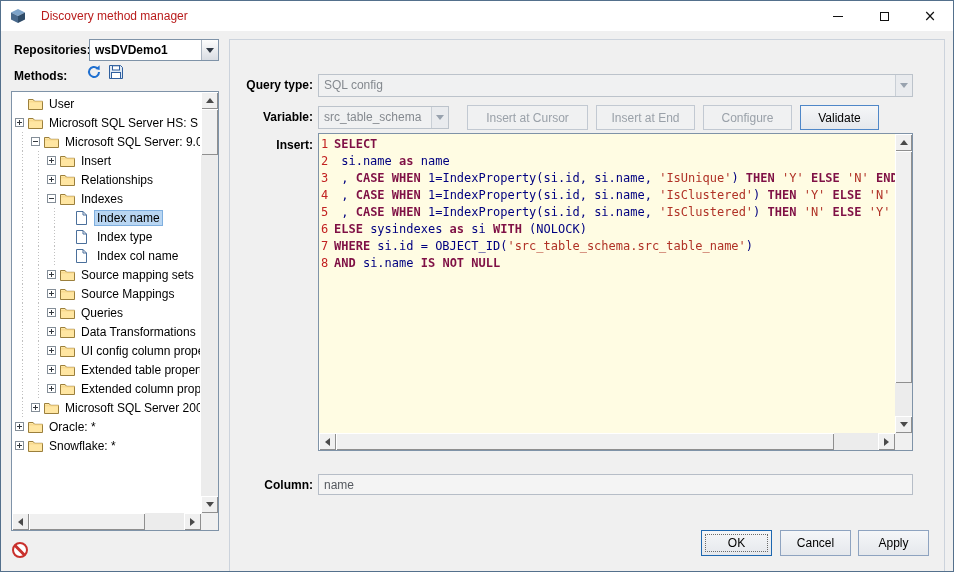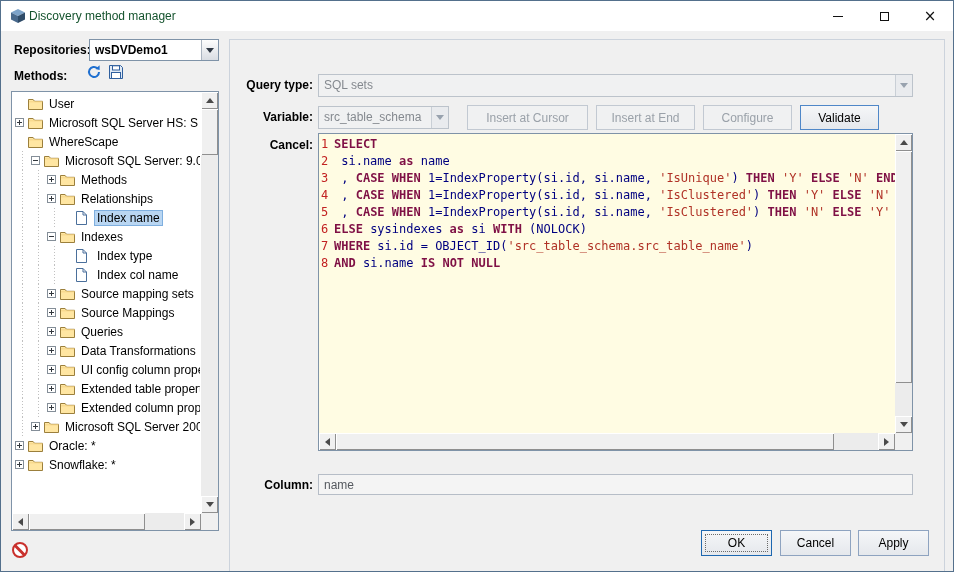--- a/index.html
+++ b/index.html
@@ -2,21 +2,21 @@
 <html style="--accent: #0078d7; --editor-bg: #fffce3; --keyword: #7f1045; --string: #b03226; --plain: #000080; --line-number: #c22222; --selection-bg: #b9d6f2;"><head>
 <meta charset="utf-8">
 <style>
   *{box-sizing:border-box;margin:0;padding:0}
   html,body{width:954px;height:572px}
   body{font-family:"Liberation Sans",sans-serif;font-size:12px;background:#fff;color:#000}
   .window{position:relative;width:954px;height:572px;background:#f0f0f0;border:1px solid #54708c;overflow:hidden}
 
   
   .titlebar{position:absolute;left:0;top:0;right:0;height:30px;background:#fff;display:flex;align-items:center;padding-left:9px}
-  .apptitle{margin-left:3px;font-size:12px;color:#14532d;white-space:nowrap}
+  .apptitle{margin-left:15px;font-size:12px;color:#b91c1c;white-space:nowrap}
   .caption{position:absolute;right:0;top:0;height:30px;display:flex}
   .capbtn{width:46px;height:30px;display:flex;align-items:center;justify-content:center;color:#111}
   .glyph-min{display:block;width:10px;height:1px;background:#111}
   .glyph-max{display:block;width:9px;height:9px;border:1px solid #111}
   .glyph-close{font-size:15px;line-height:1;font-family:"DejaVu Sans",sans-serif}
 
   .flabel{position:absolute;font-weight:bold;white-space:nowrap}
 
   
   .combo{position:absolute;display:flex;background:#fff;border:1px solid #7f93a8;overflow:hidden}
@@ -149,92 +149,82 @@
           <span class="exp plus"></span>
           <span class="ticon">
             <svg width="15" height="12" viewBox="0 0 15 12">
               <path d="M0.5 11.5 V1.5 h4.6 l1.5 1.8 h7.9 v8.2 z" fill="#ffe6a2" stroke="#9b7f3c"></path>
               <path d="M1 3.8 h13.4" stroke="#f6d488" fill="none"></path>
             </svg>
           </span>
           <span class="tlabel">Microsoft SQL Server HS: S</span>
         </div>
         <div class="trow">
-          <span class="exp none"></span>
-          <span class="ticon">
-            <svg width="15" height="12" viewBox="0 0 15 12">
-              <path d="M0.5 11.5 V1.5 h4.6 l1.5 1.8 h7.9 v8.2 z" fill="#ffe6a2" stroke="#9b7f3c"></path>
-              <path d="M1 3.8 h13.4" stroke="#f6d488" fill="none"></path>
-            </svg>
-          </span>
-          <span class="tlabel">WhereScape</span>
-        </div>
-        <div class="trow">
           <span class="ind"></span>
           <span class="exp minus"></span>
           <span class="ticon">
             <svg width="15" height="12" viewBox="0 0 15 12">
               <path d="M0.5 11.5 V1.5 h4.6 l1.5 1.8 h7.9 v8.2 z" fill="#ffe6a2" stroke="#9b7f3c"></path>
               <path d="M1 3.8 h13.4" stroke="#f6d488" fill="none"></path>
             </svg>
           </span>
           <span class="tlabel">Microsoft SQL Server: 9.0 -</span>
         </div>
         <div class="trow">
           <span class="ind"></span>
           <span class="ind"></span>
           <span class="exp plus"></span>
           <span class="ticon">
             <svg width="15" height="12" viewBox="0 0 15 12">
               <path d="M0.5 11.5 V1.5 h4.6 l1.5 1.8 h7.9 v8.2 z" fill="#ffe6a2" stroke="#9b7f3c"></path>
               <path d="M1 3.8 h13.4" stroke="#f6d488" fill="none"></path>
             </svg>
           </span>
-          <span class="tlabel">Methods</span>
+          <span class="tlabel">Insert</span>
         </div>
         <div class="trow">
           <span class="ind"></span>
           <span class="ind"></span>
           <span class="exp plus"></span>
           <span class="ticon">
             <svg width="15" height="12" viewBox="0 0 15 12">
               <path d="M0.5 11.5 V1.5 h4.6 l1.5 1.8 h7.9 v8.2 z" fill="#ffe6a2" stroke="#9b7f3c"></path>
               <path d="M1 3.8 h13.4" stroke="#f6d488" fill="none"></path>
             </svg>
           </span>
           <span class="tlabel">Relationships</span>
+        </div>
+        <div class="trow">
+          <span class="ind"></span>
+          <span class="ind"></span>
+          <span class="exp minus"></span>
+          <span class="ticon">
+            <svg width="15" height="12" viewBox="0 0 15 12">
+              <path d="M0.5 11.5 V1.5 h4.6 l1.5 1.8 h7.9 v8.2 z" fill="#ffe6a2" stroke="#9b7f3c"></path>
+              <path d="M1 3.8 h13.4" stroke="#f6d488" fill="none"></path>
+            </svg>
+          </span>
+          <span class="tlabel">Indexes</span>
         </div>
         <div class="trow sel">
           <span class="ind"></span>
           <span class="ind"></span>
           <span class="ind"></span>
           <span class="exp none"></span>
           <span class="ticon">
             <svg width="11" height="14" viewBox="0 0 11 14">
               <path d="M0.5 0.5 h6.5 l3.5 3.5 v9.5 h-10 z" fill="#ffffff" stroke="#4a6f9b"></path>
               <path d="M7 0.5 v3.5 h3.5" fill="none" stroke="#4a6f9b"></path>
             </svg>
           </span>
           <span class="tlabel">Index name</span>
         </div>
         <div class="trow">
           <span class="ind"></span>
           <span class="ind"></span>
-          <span class="exp minus"></span>
-          <span class="ticon">
-            <svg width="15" height="12" viewBox="0 0 15 12">
-              <path d="M0.5 11.5 V1.5 h4.6 l1.5 1.8 h7.9 v8.2 z" fill="#ffe6a2" stroke="#9b7f3c"></path>
-              <path d="M1 3.8 h13.4" stroke="#f6d488" fill="none"></path>
-            </svg>
-          </span>
-          <span class="tlabel">Indexes</span>
-        </div>
-        <div class="trow">
-          <span class="ind"></span>
-          <span class="ind"></span>
           <span class="ind"></span>
           <span class="exp none"></span>
           <span class="ticon">
             <svg width="11" height="14" viewBox="0 0 11 14">
               <path d="M0.5 0.5 h6.5 l3.5 3.5 v9.5 h-10 z" fill="#ffffff" stroke="#4a6f9b"></path>
               <path d="M7 0.5 v3.5 h3.5" fill="none" stroke="#4a6f9b"></path>
             </svg>
           </span>
           <span class="tlabel">Index type</span>
         </div>
@@ -385,21 +375,21 @@
           <span class="tri-r"></span>
         </div>
     </div>
     <div class="scorner"></div>
   </div>
 
   <div class="rpanel">
 
     <div class="flabel rlabel" style="top:38px">Query type:</div>
     <div class="combo disabled" style="left:88px;top:34px;width:595px;height:23px">
-      <span class="cval">SQL sets</span>
+      <span class="cval">SQL config</span>
       <span class="cbtn">
           <span class="tri-down"></span>
         </span>
     </div>
 
     <div class="flabel rlabel" style="top:70px">Variable:</div>
     <div class="combo disabled" style="left:88px;top:66px;width:131px;height:23px">
       <span class="cval">src_table_schema</span>
       <span class="cbtn">
           <span class="tri-down"></span>
@@ -411,21 +401,21 @@
     <div class="btn disabled" style="left:366px;top:65px;width:99px;height:25px">
         <span>Insert at End</span>
       </div>
     <div class="btn disabled" style="left:473px;top:65px;width:89px;height:25px">
         <span>Configure</span>
       </div>
     <div class="btn validate" style="left:570px;top:65px;width:79px;height:25px">
         <span>Validate</span>
       </div>
 
-    <div class="flabel rlabel" style="top:98px">Cancel:</div>
+    <div class="flabel rlabel" style="top:98px">Insert:</div>
     <div class="editor">
       <div class="codearea">
           <div class="cline"><span class="lnum">1</span><span class="ctext"><span class="tok-k">SELECT</span></span></div>
           <div class="cline"><span class="lnum">2</span><span class="ctext"><span class="tok-p"> si.name </span><span class="tok-k">as</span><span class="tok-p"> name</span></span></div>
           <div class="cline"><span class="lnum">3</span><span class="ctext"><span class="tok-p"> , </span><span class="tok-k">CASE</span><span class="tok-p"> </span><span class="tok-k">WHEN</span><span class="tok-p"> 1=IndexProperty(si.id, si.name, </span><span class="tok-s">'IsUnique'</span><span class="tok-p">) </span><span class="tok-k">THEN</span><span class="tok-p"> </span><span class="tok-s">'Y'</span><span class="tok-p"> </span><span class="tok-k">ELSE</span><span class="tok-p"> </span><span class="tok-s">'N'</span><span class="tok-p"> </span><span class="tok-k">END</span></span></div>
           <div class="cline"><span class="lnum">4</span><span class="ctext"><span class="tok-p"> , </span><span class="tok-k">CASE</span><span class="tok-p"> </span><span class="tok-k">WHEN</span><span class="tok-p"> 1=IndexProperty(si.id, si.name, </span><span class="tok-s">'IsClustered'</span><span class="tok-p">) </span><span class="tok-k">THEN</span><span class="tok-p"> </span><span class="tok-s">'Y'</span><span class="tok-p"> </span><span class="tok-k">ELSE</span><span class="tok-p"> </span><span class="tok-s">'N'</span><span class="tok-p"> </span></span></div>
           <div class="cline"><span class="lnum">5</span><span class="ctext"><span class="tok-p"> , </span><span class="tok-k">CASE</span><span class="tok-p"> </span><span class="tok-k">WHEN</span><span class="tok-p"> 1=IndexProperty(si.id, si.name, </span><span class="tok-s">'IsClustered'</span><span class="tok-p">) </span><span class="tok-k">THEN</span><span class="tok-p"> </span><span class="tok-s">'N'</span><span class="tok-p"> </span><span class="tok-k">ELSE</span><span class="tok-p"> </span><span class="tok-s">'Y'</span><span class="tok-p"> </span></span></div>
           <div class="cline"><span class="lnum">6</span><span class="ctext"><span class="tok-k">ELSE</span><span class="tok-p"> sysindexes </span><span class="tok-k">as</span><span class="tok-p"> si </span><span class="tok-k">WITH</span><span class="tok-p"> (NOLOCK)</span></span></div>
           <div class="cline"><span class="lnum">7</span><span class="ctext"><span class="tok-k">WHERE</span><span class="tok-p"> si.id = OBJECT_ID(</span><span class="tok-s">'src_table_schema.src_table_name'</span><span class="tok-p">)</span></span></div>
           <div class="cline"><span class="lnum">8</span><span class="ctext"><span class="tok-k">AND</span><span class="tok-p"> si.name </span><span class="tok-k">IS</span><span class="tok-p"> </span><span class="tok-k">NOT</span><span class="tok-p"> </span><span class="tok-k">NULL</span></span></div>

